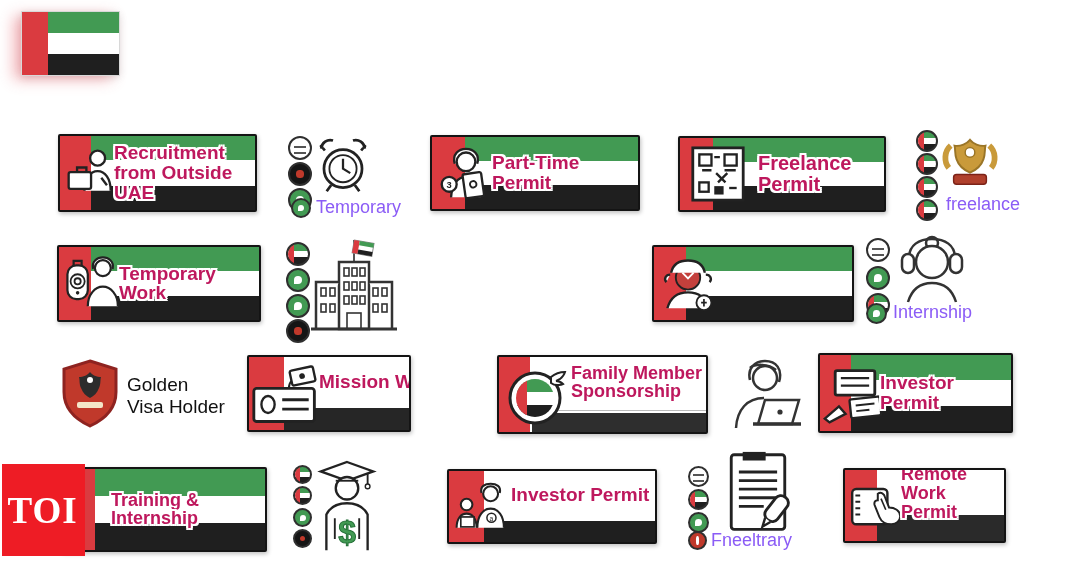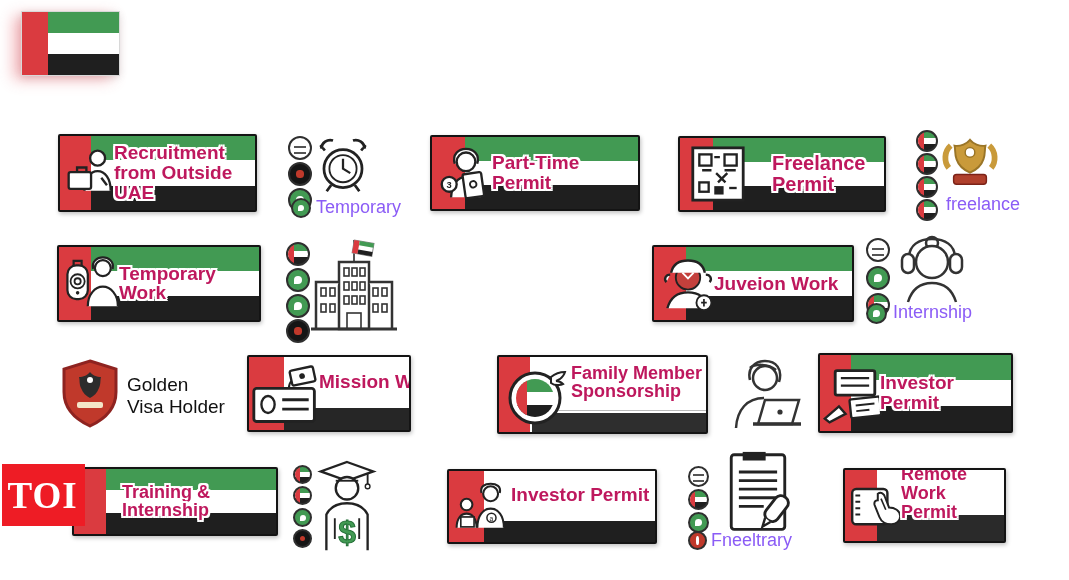--- a/index.html
+++ b/index.html
@@ -50,21 +50,21 @@
     border-top:2px solid #555;border-bottom:2px solid #555;}
   .d-red{background:#c0392b;}
   .d-red::after{content:"";position:absolute;left:38%;top:22%;width:24%;height:56%;
     background:#fff;border-radius:40%;}
 
   
   .caption{position:absolute;font-size:18px;color:#8b5cf6;}
   .caption.bold{font-weight:400;line-height:1.15;}
 
   
-  .toi{position:absolute;left:0;top:464px;width:85px;height:62px;background:#ee1c25;
+  .toi{position:absolute;left:0;top:464px;width:85px;height:92px;background:#ee1c25;
     display:flex;align-items:center;justify-content:center;z-index:30;
     box-shadow:2px 0 0 #fff inset;}
   .toi span{color:#fff;font-family:"Liberation Serif",serif;font-weight:700;font-size:37px;
     letter-spacing:1px;}
   svg{display:block;}
 </style>
 </head>
 <body>
 
 <div class="stage">
@@ -143,21 +143,21 @@
       <svg width="56" height="58" viewBox="0 0 60 62">
         <rect x="3" y="3" width="54" height="56" fill="#fff" stroke="#222" stroke-width="3"></rect>
         <rect x="10" y="10" width="13" height="12" fill="none" stroke="#222" stroke-width="2.5"></rect>
         <rect x="37" y="10" width="13" height="12" fill="none" stroke="#222" stroke-width="2.5"></rect>
         <rect x="10" y="40" width="10" height="10" fill="none" stroke="#222" stroke-width="2.5"></rect>
         <path d="M26 13h6M13 27h10M37 27h12M28 30l10 10M40 30l-10 10" stroke="#222" stroke-width="2.5" fill="none"></path>
         <rect x="26" y="44" width="10" height="9" fill="#222"></rect>
         <path d="M42 46h8" stroke="#222" stroke-width="2.5"></path>
       </svg>
     </div>
-    <div class="blabel" style="left:92px;width:130px;font-size:20px;">Freelance Permit</div>
+    <div class="blabel" style="left:78px;width:130px;font-size:20px;">Freelance Permit</div>
   </div>
 
   <div class="dot d-flag" style="left:916px;top:130px;width:22px;height:22px;"></div>
   <div class="dot d-flag" style="left:916px;top:153px;width:22px;height:22px;"></div>
   <div class="dot d-flag" style="left:916px;top:176px;width:22px;height:22px;"></div>
   <div class="dot d-flag" style="left:916px;top:199px;width:22px;height:22px;"></div>
   <div class="abs" style="left:938px;top:136px;">
     <svg width="64" height="54" viewBox="0 0 64 56">
       <path d="M12 10C5 16 5 27 10 33M52 10c7 6 7 17 2 23" stroke="#c99a3a" stroke-width="6" fill="none"></path>
       <path d="M32 4c-3 4-10 7-16 6 1 4 0 9 2 14 2 6 7 11 14 14 7-3 12-8 14-14 2-5 1-10 2-14-6 1-13-2-16-6z" fill="#c99a3a" stroke="#9a7527" stroke-width="2"></path>
@@ -240,21 +240,20 @@
       <svg width="60" height="60" viewBox="0 0 64 62">
         <circle cx="32" cy="25" r="13" fill="#c4403c" stroke="#222" stroke-width="2"></circle>
         <path d="M14 20c2-9 9-13 18-13s16 4 18 13" fill="#fff" stroke="#222" stroke-width="2.5"></path>
         <path d="M13 22c-5 0-7 5-4 8m42-8c5 0 7 5 4 8" fill="#fff" stroke="#222" stroke-width="2.5"></path>
         <path d="M26 20l6 6 6-6" fill="none" stroke="#fff" stroke-width="2"></path>
         <path d="M10 58c3-11 11-17 22-17s19 6 22 17" fill="#fff" stroke="#222" stroke-width="2.5"></path>
         <circle cx="49" cy="52" r="8" fill="#fff" stroke="#222" stroke-width="2"></circle>
         <path d="M49 48v8M46 52h6" stroke="#222" stroke-width="1.8"></path>
       </svg>
     </div>
-    <div class="blabel" style="left:60px;width:135px;">Juveion Work</div>
   </div>
 
   <div class="dot d-white" style="left:866px;top:238px;width:24px;height:24px;"></div>
   <div class="dot d-green" style="left:866px;top:266px;width:24px;height:24px;"></div>
   <div class="dot d-flag" style="left:866px;top:293px;width:24px;height:24px;"></div>
   <div class="abs" style="left:896px;top:234px;">
     <svg width="72" height="70" viewBox="0 0 72 70">
       <circle cx="36" cy="9" r="6" fill="#fff" stroke="#333" stroke-width="2.5"></circle>
       <path d="M13 24C13 11 23 5 36 5s23 6 23 19" fill="none" stroke="#333" stroke-width="2.5"></path>
       <circle cx="36" cy="28" r="16" fill="#fff" stroke="#333" stroke-width="2.5"></circle>
@@ -351,21 +350,21 @@
         <path d="M3 54l15-13 7 8-17 9z" fill="#fff" stroke="#222" stroke-width="2.5"></path>
       </svg>
     </div>
     <div class="blabel" style="left:60px;width:132px;">Investor Permit</div>
   </div>
 
   <div class="toi">
     <span>TOI</span>
   </div>
 
-  <div class="banner type-a" style="left:72px;top:467px;width:206px;height:69px;">
+  <div class="banner type-a" style="left:61px;top:467px;width:206px;height:85px;">
     <div class="bands">
         <div class="band-g"></div>
         <div class="band-w"></div>
         <div class="band-b"></div>
       </div>
     <div class="redbar"></div>
     <div class="blabel" style="left:48px;width:158px;font-size:18px;">Training &amp; Internship</div>
   </div>
 
   <div class="dot d-flag" style="left:293px;top:465px;width:19px;height:19px;"></div>

